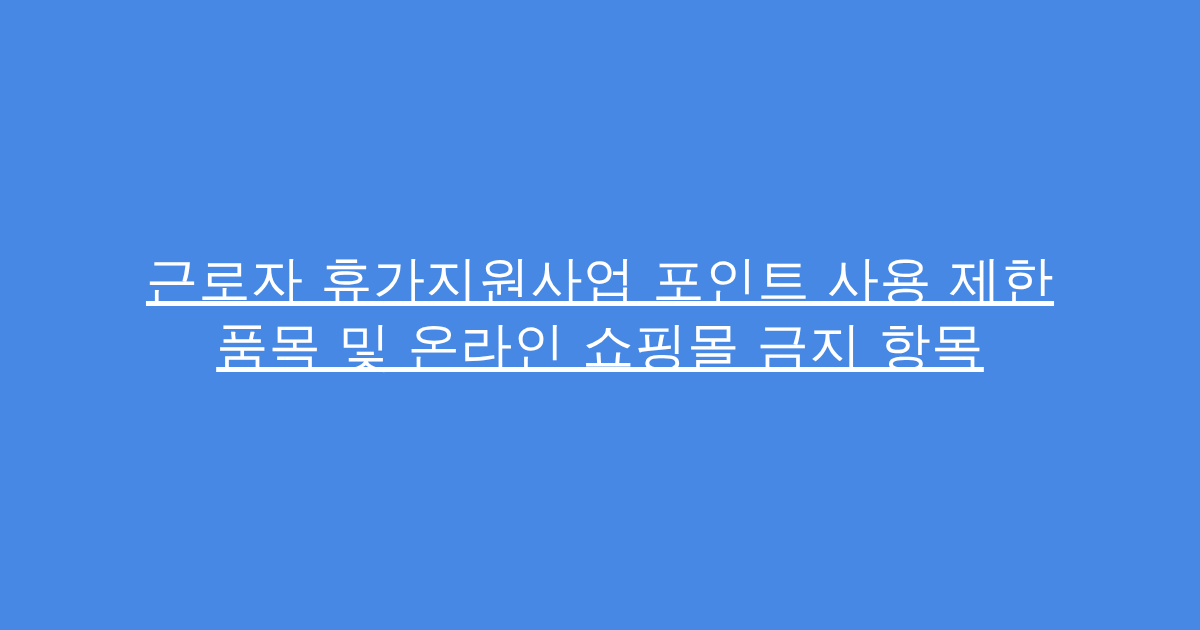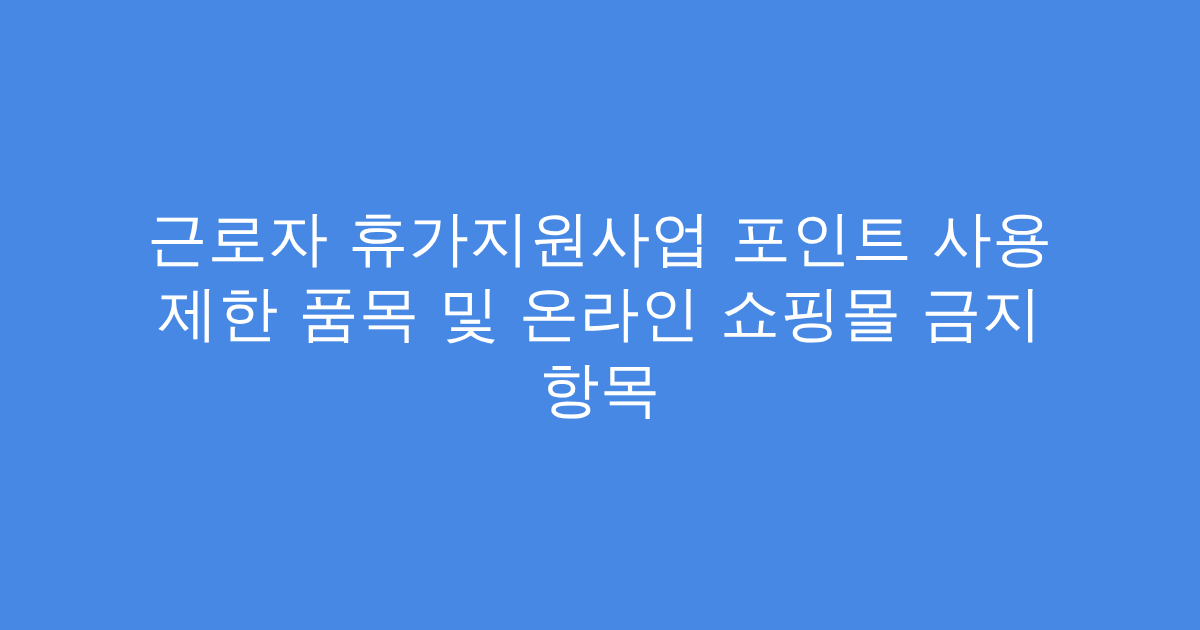--- a/index.html
+++ b/index.html
@@ -25,28 +25,29 @@
     justify-content: center;
     box-sizing: border-box;
     padding: 0 96px;
   }
 
   #card-title {
     margin: 4px;
     width: 100%;
     color: #ffffff;
     font-family: "DejaVu Sans", "Liberation Sans", sans-serif;
-    font-size: 60px;
+    font-size: 52px;
     font-weight: 400;
     line-height: 1.26;
     letter-spacing: 0.5px;
     text-align: center;
     word-break: keep-all;
     overflow-wrap: break-word;
     text-rendering: geometricPrecision;
+    text-decoration: underline;
   }
 </style>
 </head>
 <body>
 
 <div id="share-card" style="background-color: rgb(70, 136, 228);">
 
   <h1 id="card-title" style="color: rgb(255, 255, 255); text-align: center;">근로자 휴가지원사업 포인트 사용 제한 품목 및 온라인 쇼핑몰 금지 항목</h1>
 
 </div>

